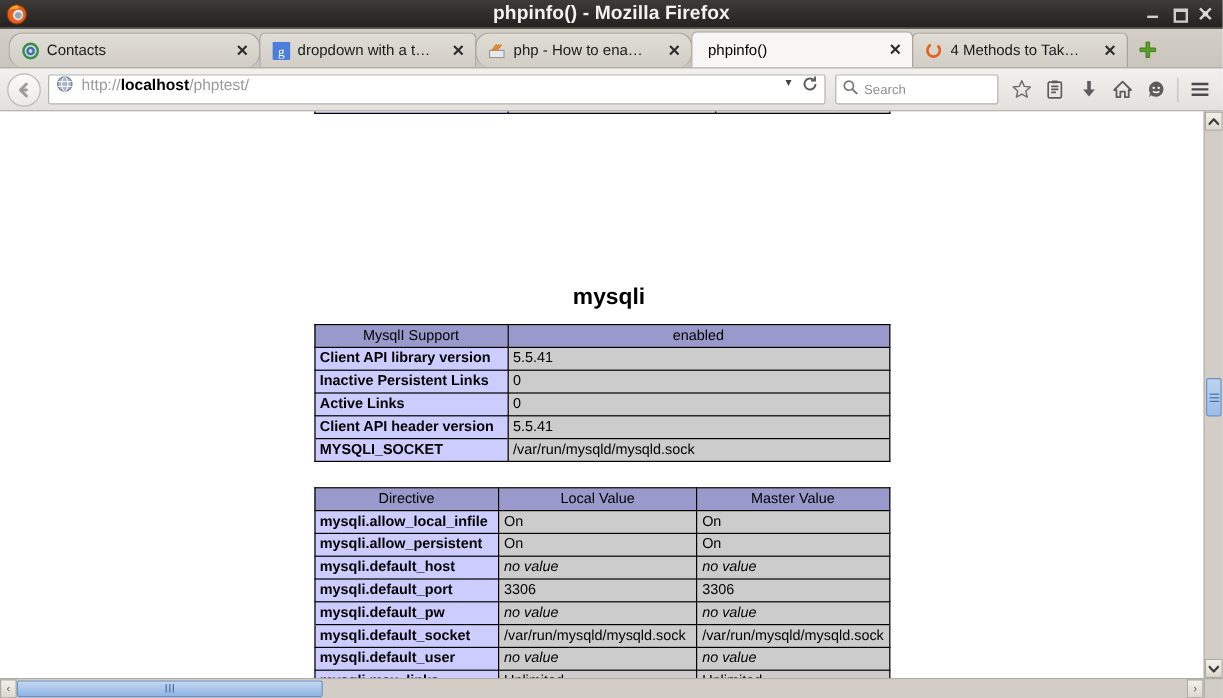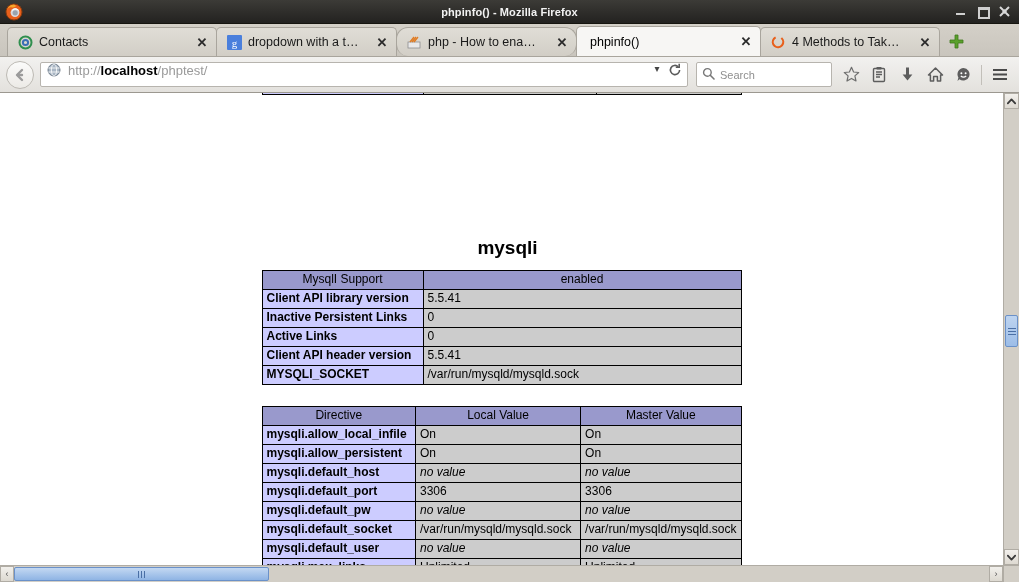--- a/index.html
+++ b/index.html
@@ -40,21 +40,21 @@
     margin-left: 3px;
     display: flex;
     align-items: center;
     justify-content: center;
   }
   .tb-title {
     position: absolute;
     left: 0; right: 0;
     text-align: center;
     color: #f2f2f2;
-    font-size: 11px;
+    font-size: 16px;
     font-weight: bold;
     letter-spacing: 0.1px;
     pointer-events: none;
   }
   .tb-buttons {
     margin-left: auto;
     display: flex;
     align-items: center;
     gap: 11px;
     padding-right: 9px;
@@ -138,21 +138,21 @@
   .tab-close {
     flex: 0 0 16px;
     width: 16px;
     text-align: center;
     font-size: 13px;
     font-weight: bold;
     color: #2b2b2b;
     margin-left: 8px;
     cursor: default;
   }
-  .tab-w1 { width: 210px; }
+  .tab-w1 { width: 210px; border-radius: 12px; }
   .tab-w2 { width: 181px; }
   .tab-w3 { width: 181px; border-radius: 12px; }
   .tab-w4 { width: 185px; }
   .tab-w5 { width: 180px; border-top-right-radius: 5px; }
   .newtab {
     width: 28px;
     height: 29px;
     display: flex;
     align-items: center;
     justify-content: center;

